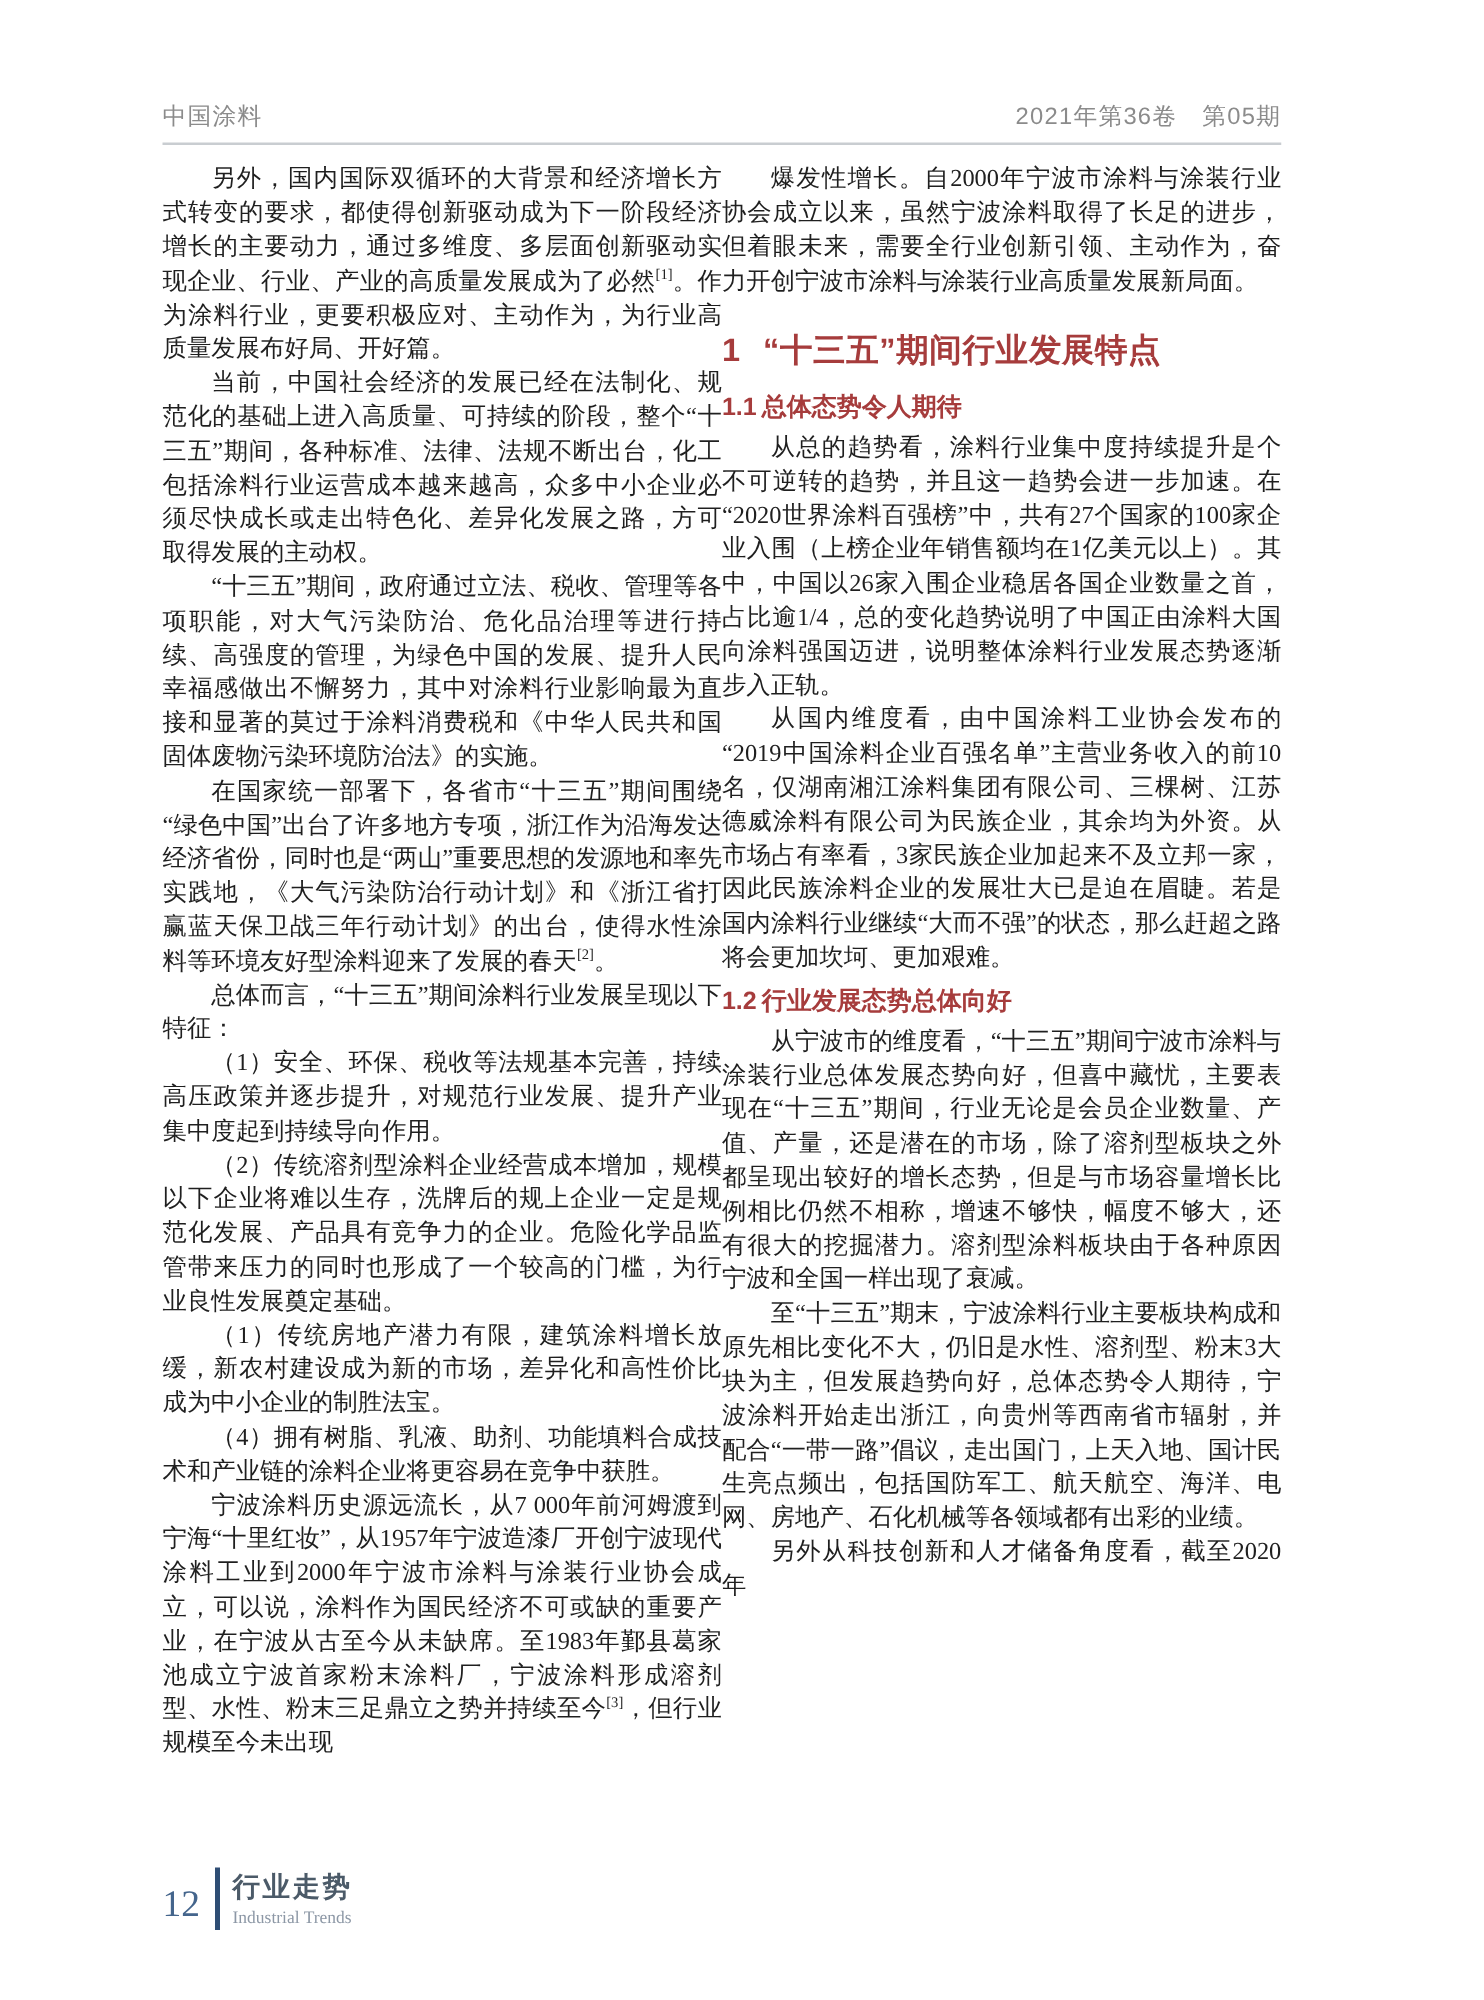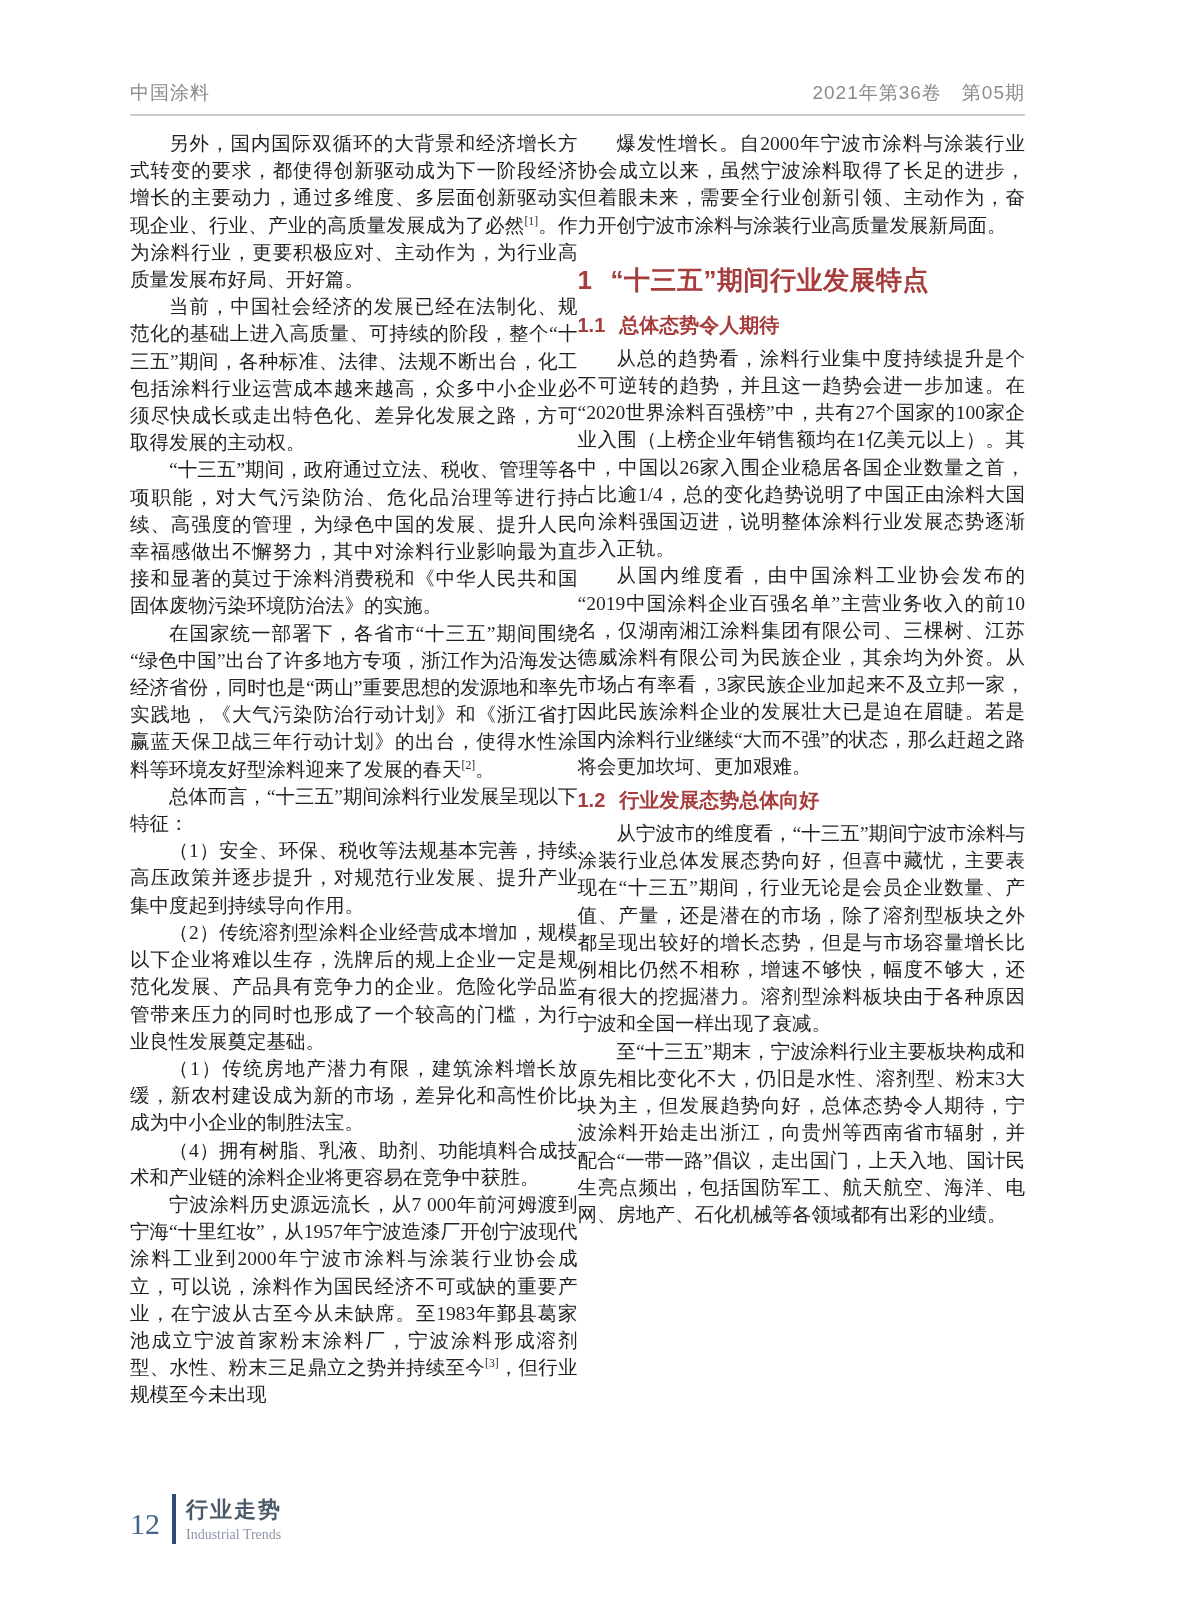--- a/index.html
+++ b/index.html
@@ -61,21 +61,21 @@
     letter-spacing:0.5px;
   }
   h2.sec .sec-num{margin-right:18px;}
   h3.subsec{
     font-family:"Liberation Sans","DejaVu Sans",sans-serif;
     color:var(--heading-red);
     font-size:20px;
     font-weight:bold;
     margin:7px 0 6px 0;
   }
-  h3.subsec .sec-num{margin-right:14px;}
+  h3.subsec .sec-num{margin-right:4px;}
   
   .page-footer{
     position:absolute;
     left:130px; top:1494px;
     display:flex; align-items:center;
   }
   .page-num{
     font-size:30px;
     color:var(--footer-blue);
     font-family:"Liberation Serif","DejaVu Serif",serif;
@@ -138,20 +138,21 @@
         <span class="sec-num">1.1</span><span>总体态势令人期待</span>
       </h3>
       <p>从总的趋势看，涂料行业集中度持续提升是个不可逆转的趋势，并且这一趋势会进一步加速。在“2020世界涂料百强榜”中，共有27个国家的100家企业入围（上榜企业年销售额均在1亿美元以上）。其中，中国以26家入围企业稳居各国企业数量之首，占比逾1/4，总的变化趋势说明了中国正由涂料大国向涂料强国迈进，说明整体涂料行业发展态势逐渐步入正轨。</p>
       <p>从国内维度看，由中国涂料工业协会发布的“2019中国涂料企业百强名单”主营业务收入的前10名，仅湖南湘江涂料集团有限公司、三棵树、江苏德威涂料有限公司为民族企业，其余均为外资。从市场占有率看，3家民族企业加起来不及立邦一家，因此民族涂料企业的发展壮大已是迫在眉睫。若是国内涂料行业继续“大而不强”的状态，那么赶超之路将会更加坎坷、更加艰难。</p>
 
       <h3 class="subsec">
         <span class="sec-num">1.2</span><span>行业发展态势总体向好</span>
       </h3>
       <p>从宁波市的维度看，“十三五”期间宁波市涂料与涂装行业总体发展态势向好，但喜中藏忧，主要表现在“十三五”期间，行业无论是会员企业数量、产值、产量，还是潜在的市场，除了溶剂型板块之外都呈现出较好的增长态势，但是与市场容量增长比例相比仍然不相称，增速不够快，幅度不够大，还有很大的挖掘潜力。溶剂型涂料板块由于各种原因宁波和全国一样出现了衰减。</p>
       <p>至“十三五”期末，宁波涂料行业主要板块构成和原先相比变化不大，仍旧是水性、溶剂型、粉末3大块为主，但发展趋势向好，总体态势令人期待，宁波涂料开始走出浙江，向贵州等西南省市辐射，并配合“一带一路”倡议，走出国门，上天入地、国计民生亮点频出，包括国防军工、航天航空、海洋、电网、房地产、石化机械等各领域都有出彩的业绩。</p>
+      <p>另外从科技创新和人才储备角度看，截至2020年</p>
     </div>
 
   </div>
 
   <div class="page-footer">
     <span class="page-num">12</span>
     <div class="footer-bar"></div>
     <div class="footer-col">
       <span class="footer-cn">行业走势</span>
       <span class="footer-en">Industrial Trends</span>

